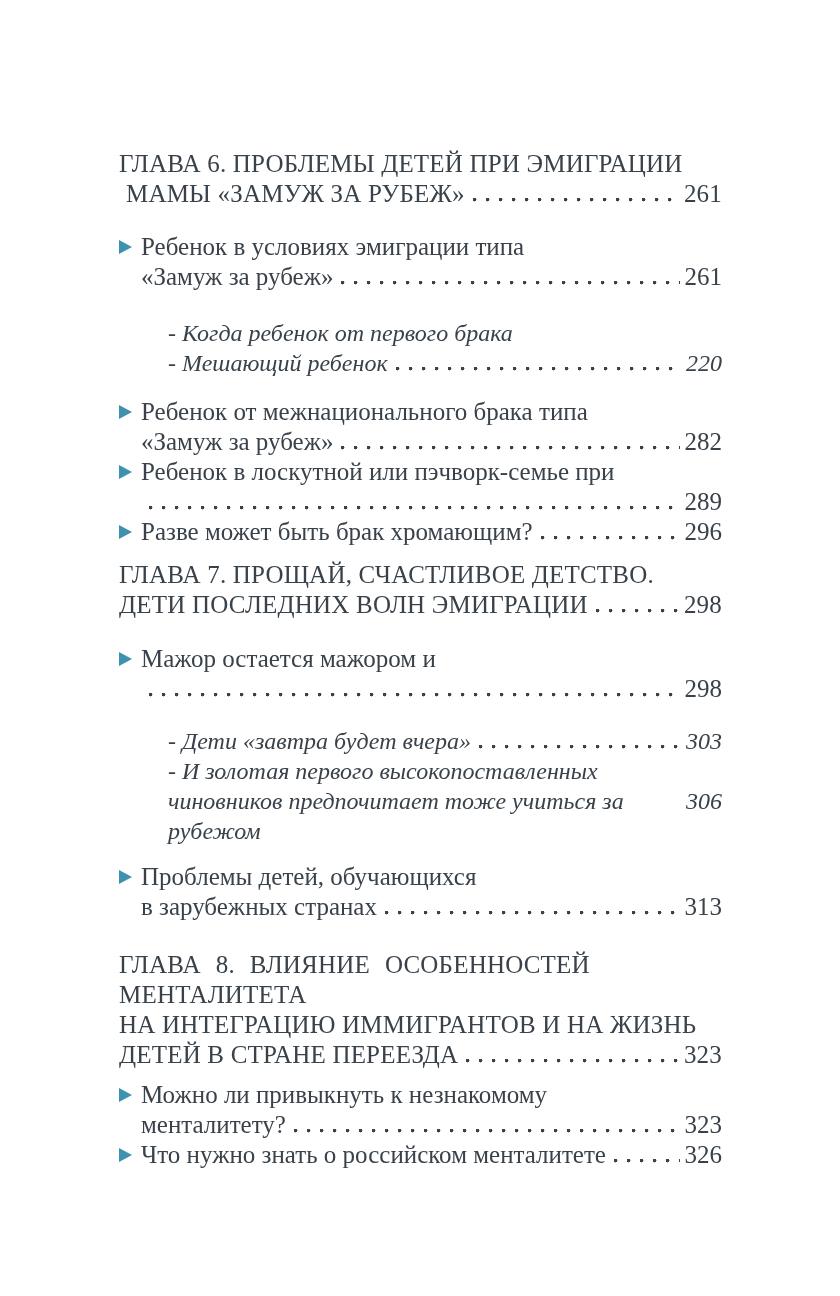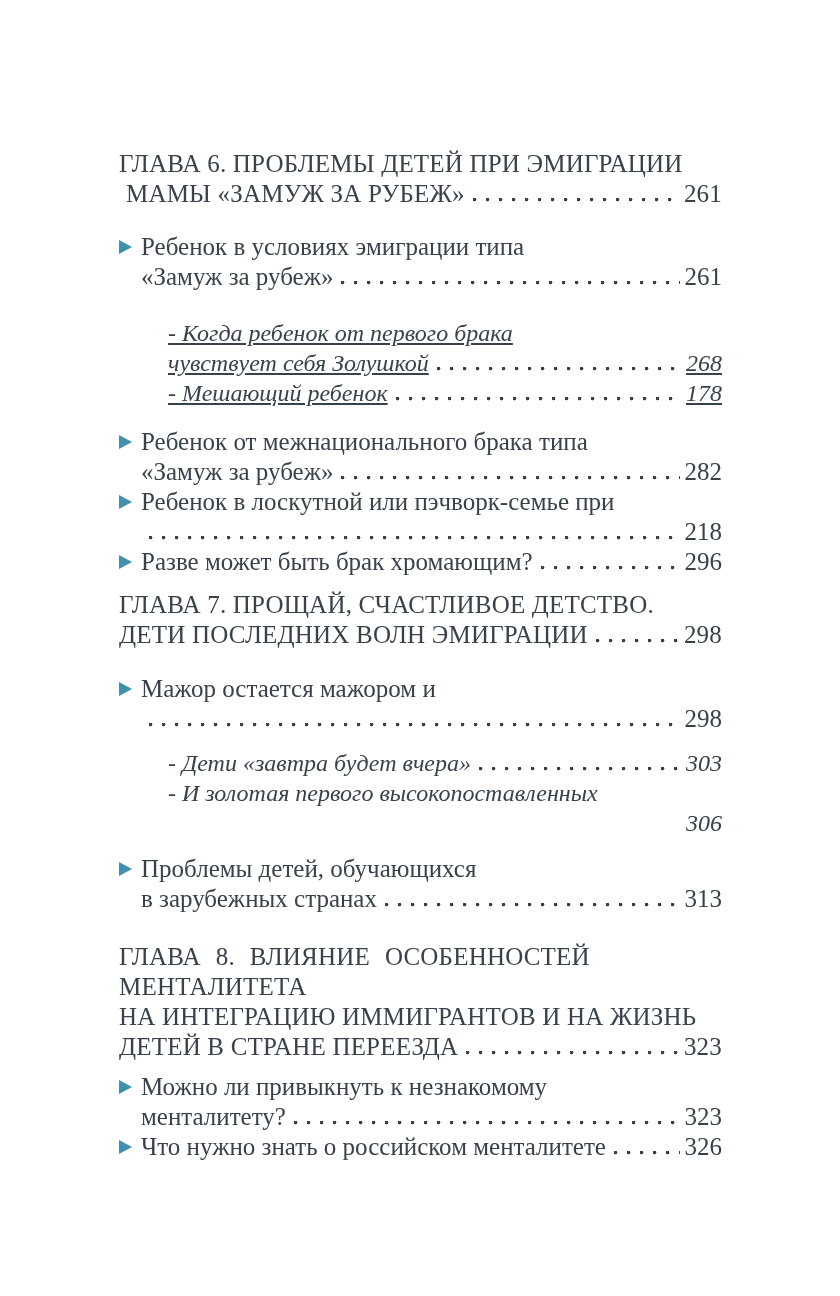--- a/index.html
+++ b/index.html
@@ -56,22 +56,22 @@
     border-bottom: 7px solid transparent;
   }
   .body { flex: 1 1 auto; min-width: 0; }
 
   .subs {
     margin-left: 27px;
     font-style: italic;
     font-size: 24px;
     line-height: 30px;
   }
-  .subs-a { margin-top: 26px; margin-bottom: 19px; text-decoration: underline; }
-  .subs-b { margin-top: 14px; margin-bottom: 16px; }
+  .subs-a { margin-top: 26px; margin-bottom: 19px; }
+  .subs-b { margin-top: 22px; margin-bottom: 16px; }
 </style>
 </head>
 <body>
 
 <div class="page">
 
   <div class="section1">
     <div class="chapter mb23">
       <div>ГЛАВА 6. ПРОБЛЕМЫ ДЕТЕЙ ПРИ ЭМИГРАЦИИ</div>
       <div class="row indent-7">
@@ -88,28 +88,23 @@
       <div class="body">
         <div>Ребенок в условиях эмиграции типа</div>
         <div class="row">
           <span>«Замуж за рубеж»</span>
           <span class="leader"></span>
           <span class="pg">261</span>
         </div>
         <div class="subs subs-a">
           <div>- Когда ребенок от первого брака</div>
           <div class="row">
-            <span>чувствует себя Золушкой</span>
-            <span class="leader"></span>
-            <span class="pg">268</span>
-          </div>
-          <div class="row">
             <span>- Мешающий ребенок</span>
             <span class="leader"></span>
-            <span class="pg">178</span>
+            <span class="pg">220</span>
           </div>
         </div>
       </div>
     </div>
 
     <div class="item">
       <span class="bullet-col">
           <span class="tri"></span>
         </span>
       <div class="body">
@@ -123,21 +118,21 @@
     </div>
 
     <div class="item">
       <span class="bullet-col">
           <span class="tri"></span>
         </span>
       <div class="body">
         <div>Ребенок в лоскутной или пэчворк-семье при</div>
         <div class="row">
           <span class="leader"></span>
-          <span class="pg">218</span>
+          <span class="pg">289</span>
         </div>
       </div>
     </div>
 
     <div class="item">
       <span class="bullet-col">
           <span class="tri"></span>
         </span>
       <div class="body">
         <div class="row">
@@ -170,20 +165,21 @@
           <span class="pg">298</span>
         </div>
         <div class="subs subs-b">
           <div class="row">
             <span>- Дети «завтра будет вчера»</span>
             <span class="leader"></span>
             <span class="pg">303</span>
           </div>
           <div>- И золотая первого высокопоставленных</div>
           <div class="row">
+            <span>чиновников предпочитает тоже учиться за рубежом</span>
             <span class="leader no-dots"></span>
             <span class="pg">306</span>
           </div>
         </div>
       </div>
     </div>
 
     <div class="item">
       <span class="bullet-col">
           <span class="tri"></span>

